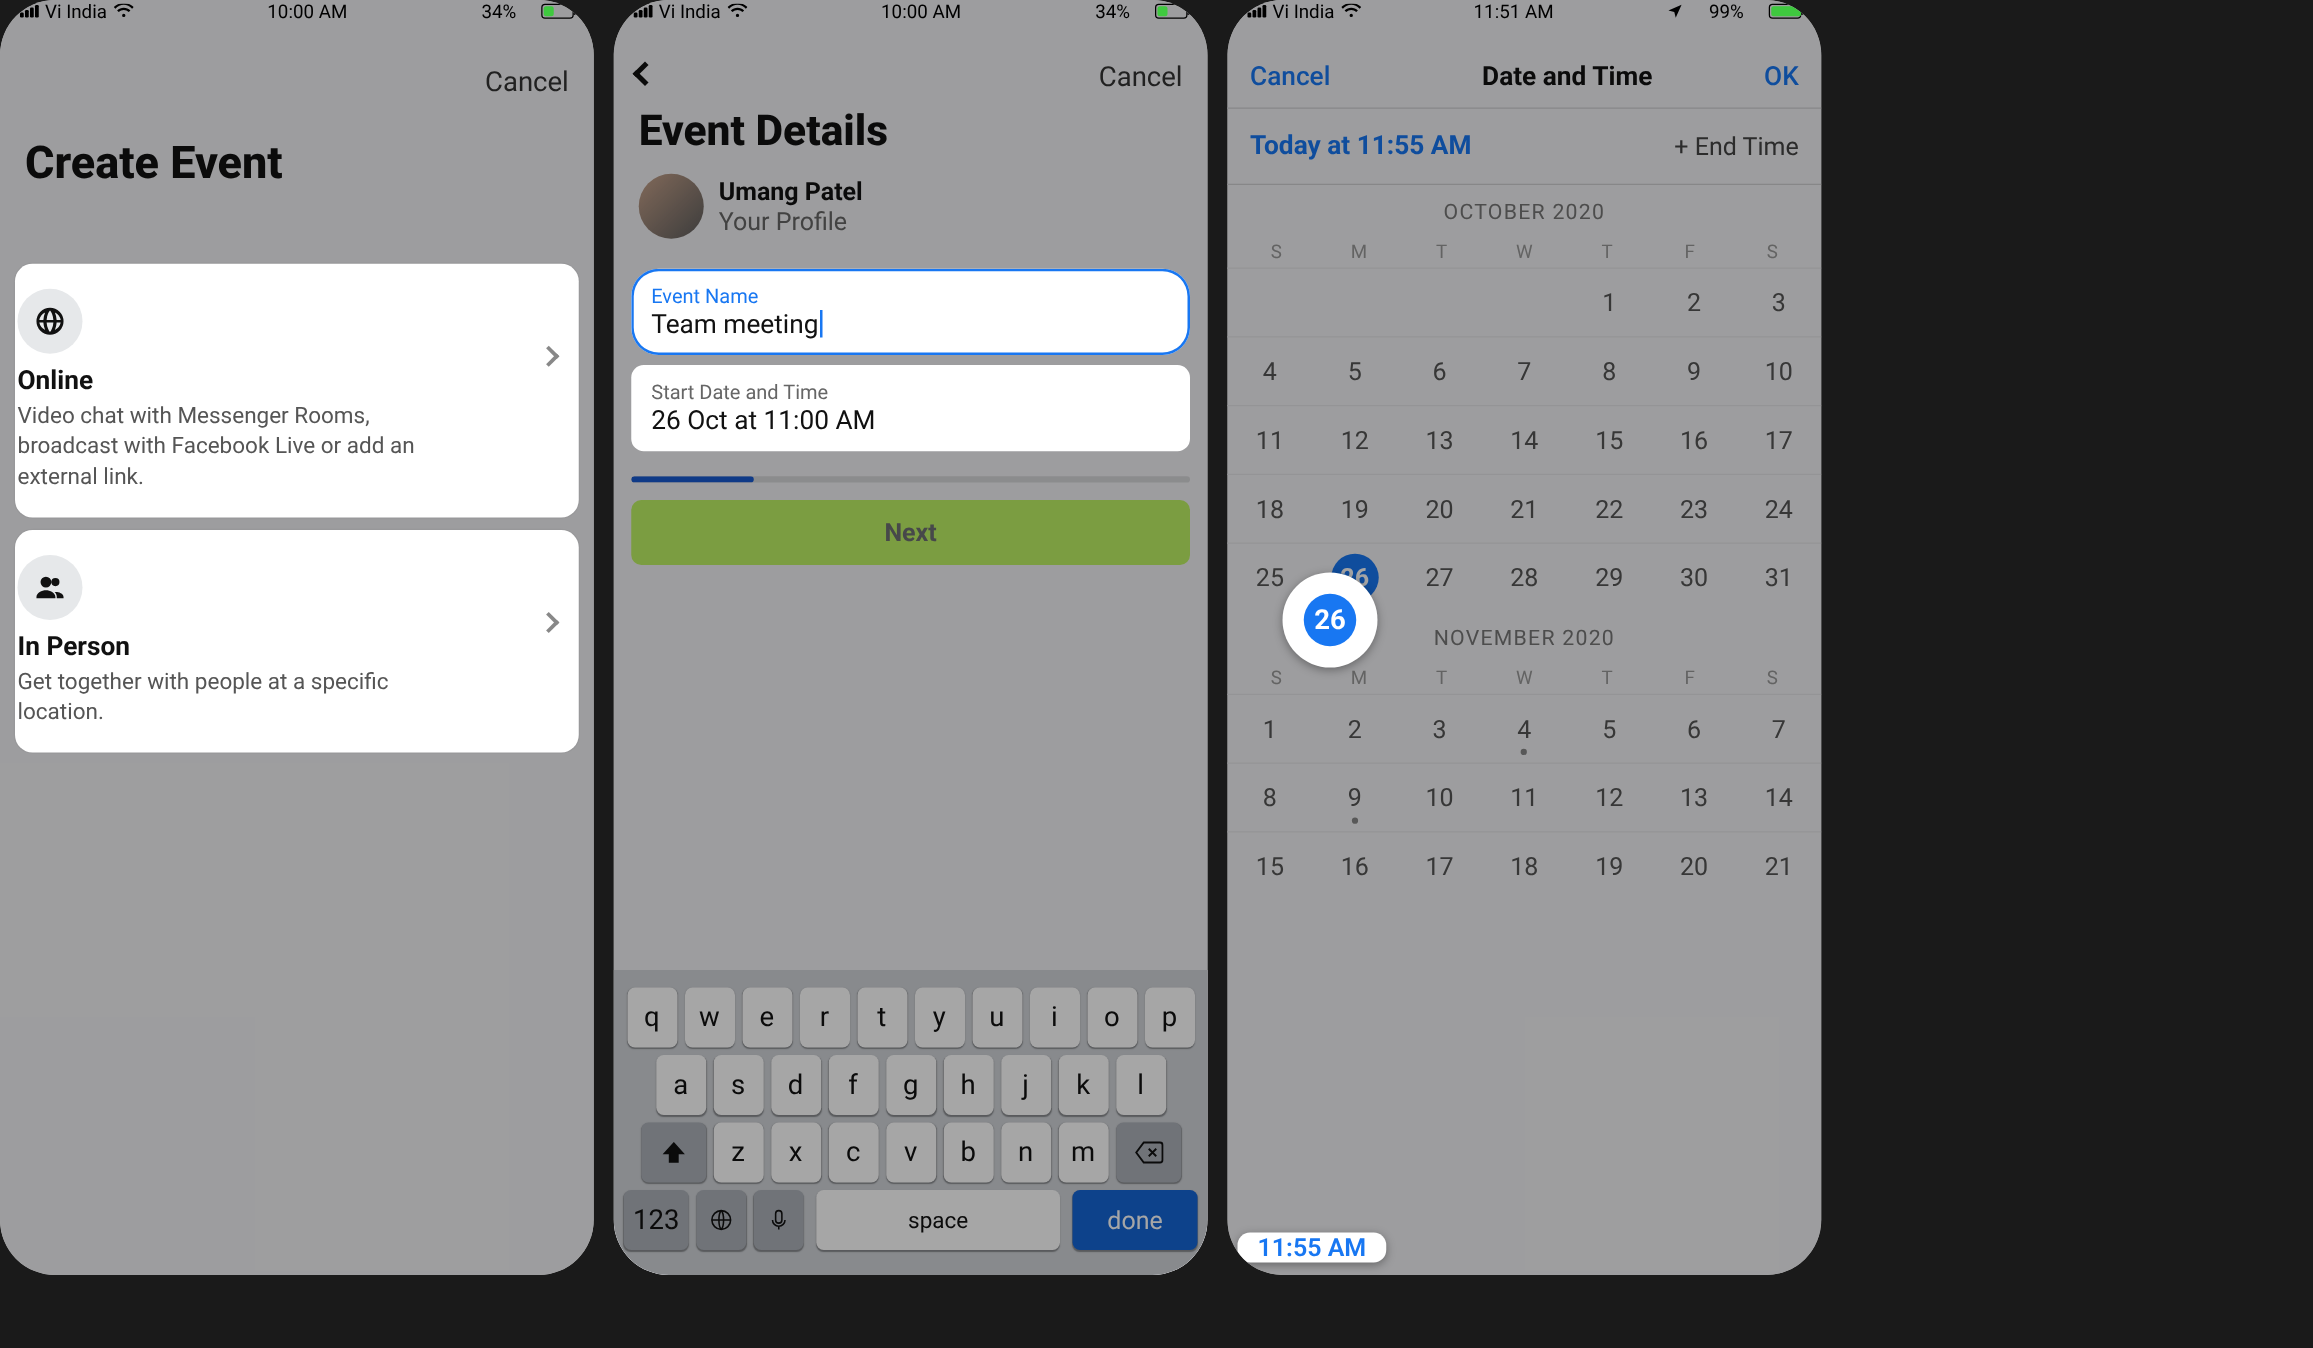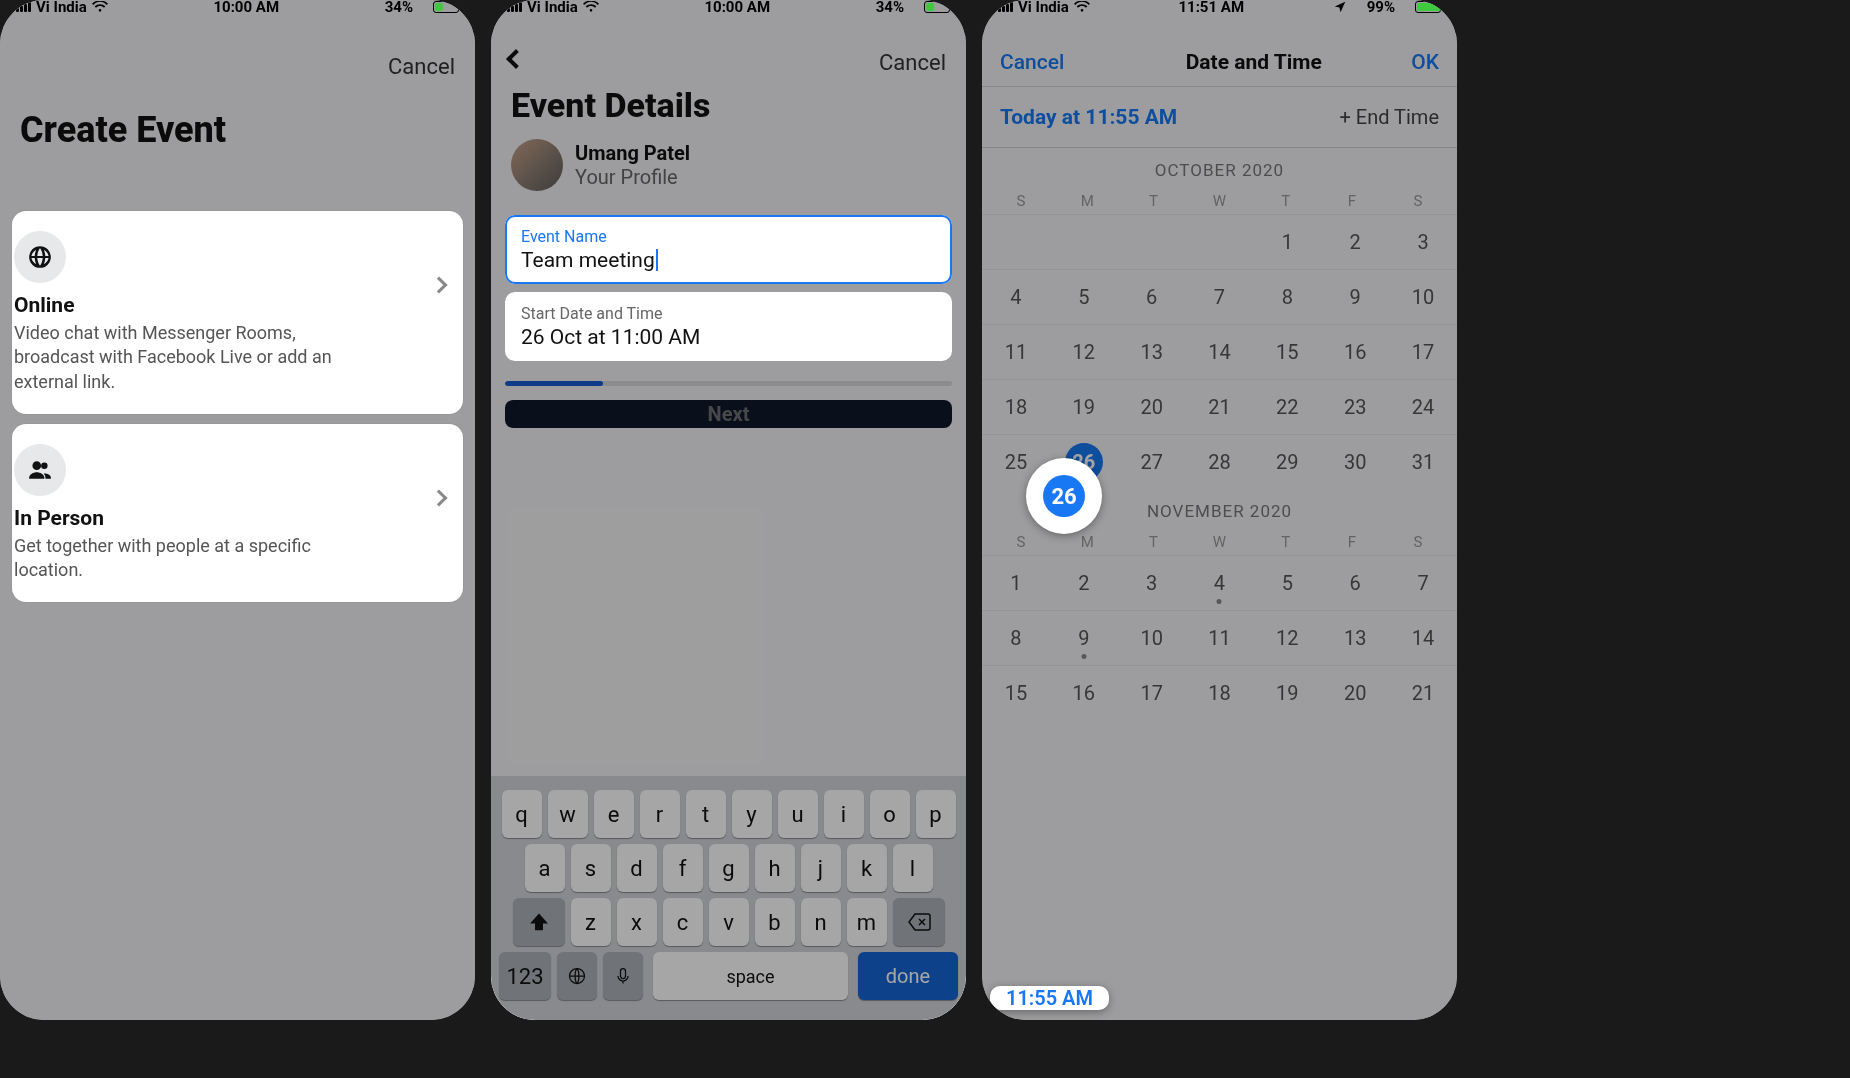--- a/index.html
+++ b/index.html
@@ -30,25 +30,25 @@
     pointer-events: none;
     border-radius: 44px;
   }
 
   
   .status-bar {
     position: absolute;
     top: 0; left: 0; right: 0;
     height: 28px;
     display: flex;
-    align-items: flex-end;
+    align-items: flex-start;
     justify-content: space-between;
-    padding: 12px 16px;
+    padding: 0 16px;
     font-size: 15px;
-    font-weight: 700;
+    font-weight: 400;
     color: #000;
     z-index: 10;
   }
   .status-left { display: flex; align-items: center; gap: 5px; }
   .status-right { display: flex; align-items: center; gap: 20px; }
   .signal-bars { display: inline-flex; align-items: flex-end; gap: 1px; }
   .signal-bars .b { width: 3px; background:#000; border-radius:1px; }
   .signal-bars .b1{height:4px}.signal-bars .b2{height:6px}.signal-bars .b3{height:8px}.signal-bars .b4{height:10px}
   .wifi-icon { width:16px; height:12px; }
   .battery-icon { width:26px; height:12px; border:1px solid #000; border-radius:3px; position:relative; }
@@ -88,28 +88,28 @@
   }
   .s2-title { font-size:34px; font-weight:800; padding: 70px 20px 10px; color:#111;}
   .profile-row { display:flex; align-items:center; gap:12px; padding:4px 20px 16px;}
   .avatar { width:52px; height:52px; border-radius:50%; background:linear-gradient(135deg,#c7a28a,#5d5d5d);}
   .pname { font-size:20px; font-weight:700; color:#111;}
   .psub { font-size:20px; color:#666;}
   .input-card {
     margin:8px 14px; background:#fff; border-radius:10px; padding:12px 16px;
     position:relative;
   }
-  .input-card.highlight { box-shadow:0 0 0 2px #1877f2 inset; border-radius:10px;}
+  .input-card.highlight { box-shadow:0 0 0 2px #1877f2 inset; border-radius:22px;}
   .input-card .ilabel { font-size:16px; color:#666;}
   .input-card.highlight .ilabel { color:#1877f2;}
   .input-card .ivalue { font-size:21px; color:#111; margin-top:2px; position:relative; display:inline-block;}
   .cursor-bar { display:inline-block; width:2px; height:22px; background:#1877f2; vertical-align:-4px; margin-left:1px;}
   .progress-track { margin:20px 14px 14px; height:5px; background:#d6d7d9; border-radius:3px; overflow:hidden;}
   .progress-fill { height:100%; background:#1859cf; width:22%; border-radius:3px;}
-  .next-btn { margin:6px 14px; background:#0f172a; color:#6d6f72; font-size:20px; font-weight:700; text-align:center; padding:2px 0; border-radius:8px;}
+  .next-btn { margin:6px 14px; background:#bef264; color:#6d6f72; font-size:20px; font-weight:700; text-align:center; padding:14px 0; border-radius:8px;}
 
   
   .kb { position:absolute; left:0; right:0; bottom:0; background:#d1d4d9; padding:8px 4px 14px;}
   .kb-row { display:flex; justify-content:center; gap:6px; margin:6px 0;}
   .key { background:#fff; border-radius:6px; box-shadow:0 1px 1px rgba(0,0,0,0.35); width:40px; height:48px; display:flex; align-items:center; justify-content:center; font-size:22px; color:#111;}
   .key.wide{width:52px;} .key.space{flex:1; margin:0 4px; font-size:18px;}
   .key.fn{background:#acb1b9;}
   .key.done{background:#1566d6;color:#fff;font-size:20px;width:100px;}
   .kb-row.last{padding:0 4px;}
 

